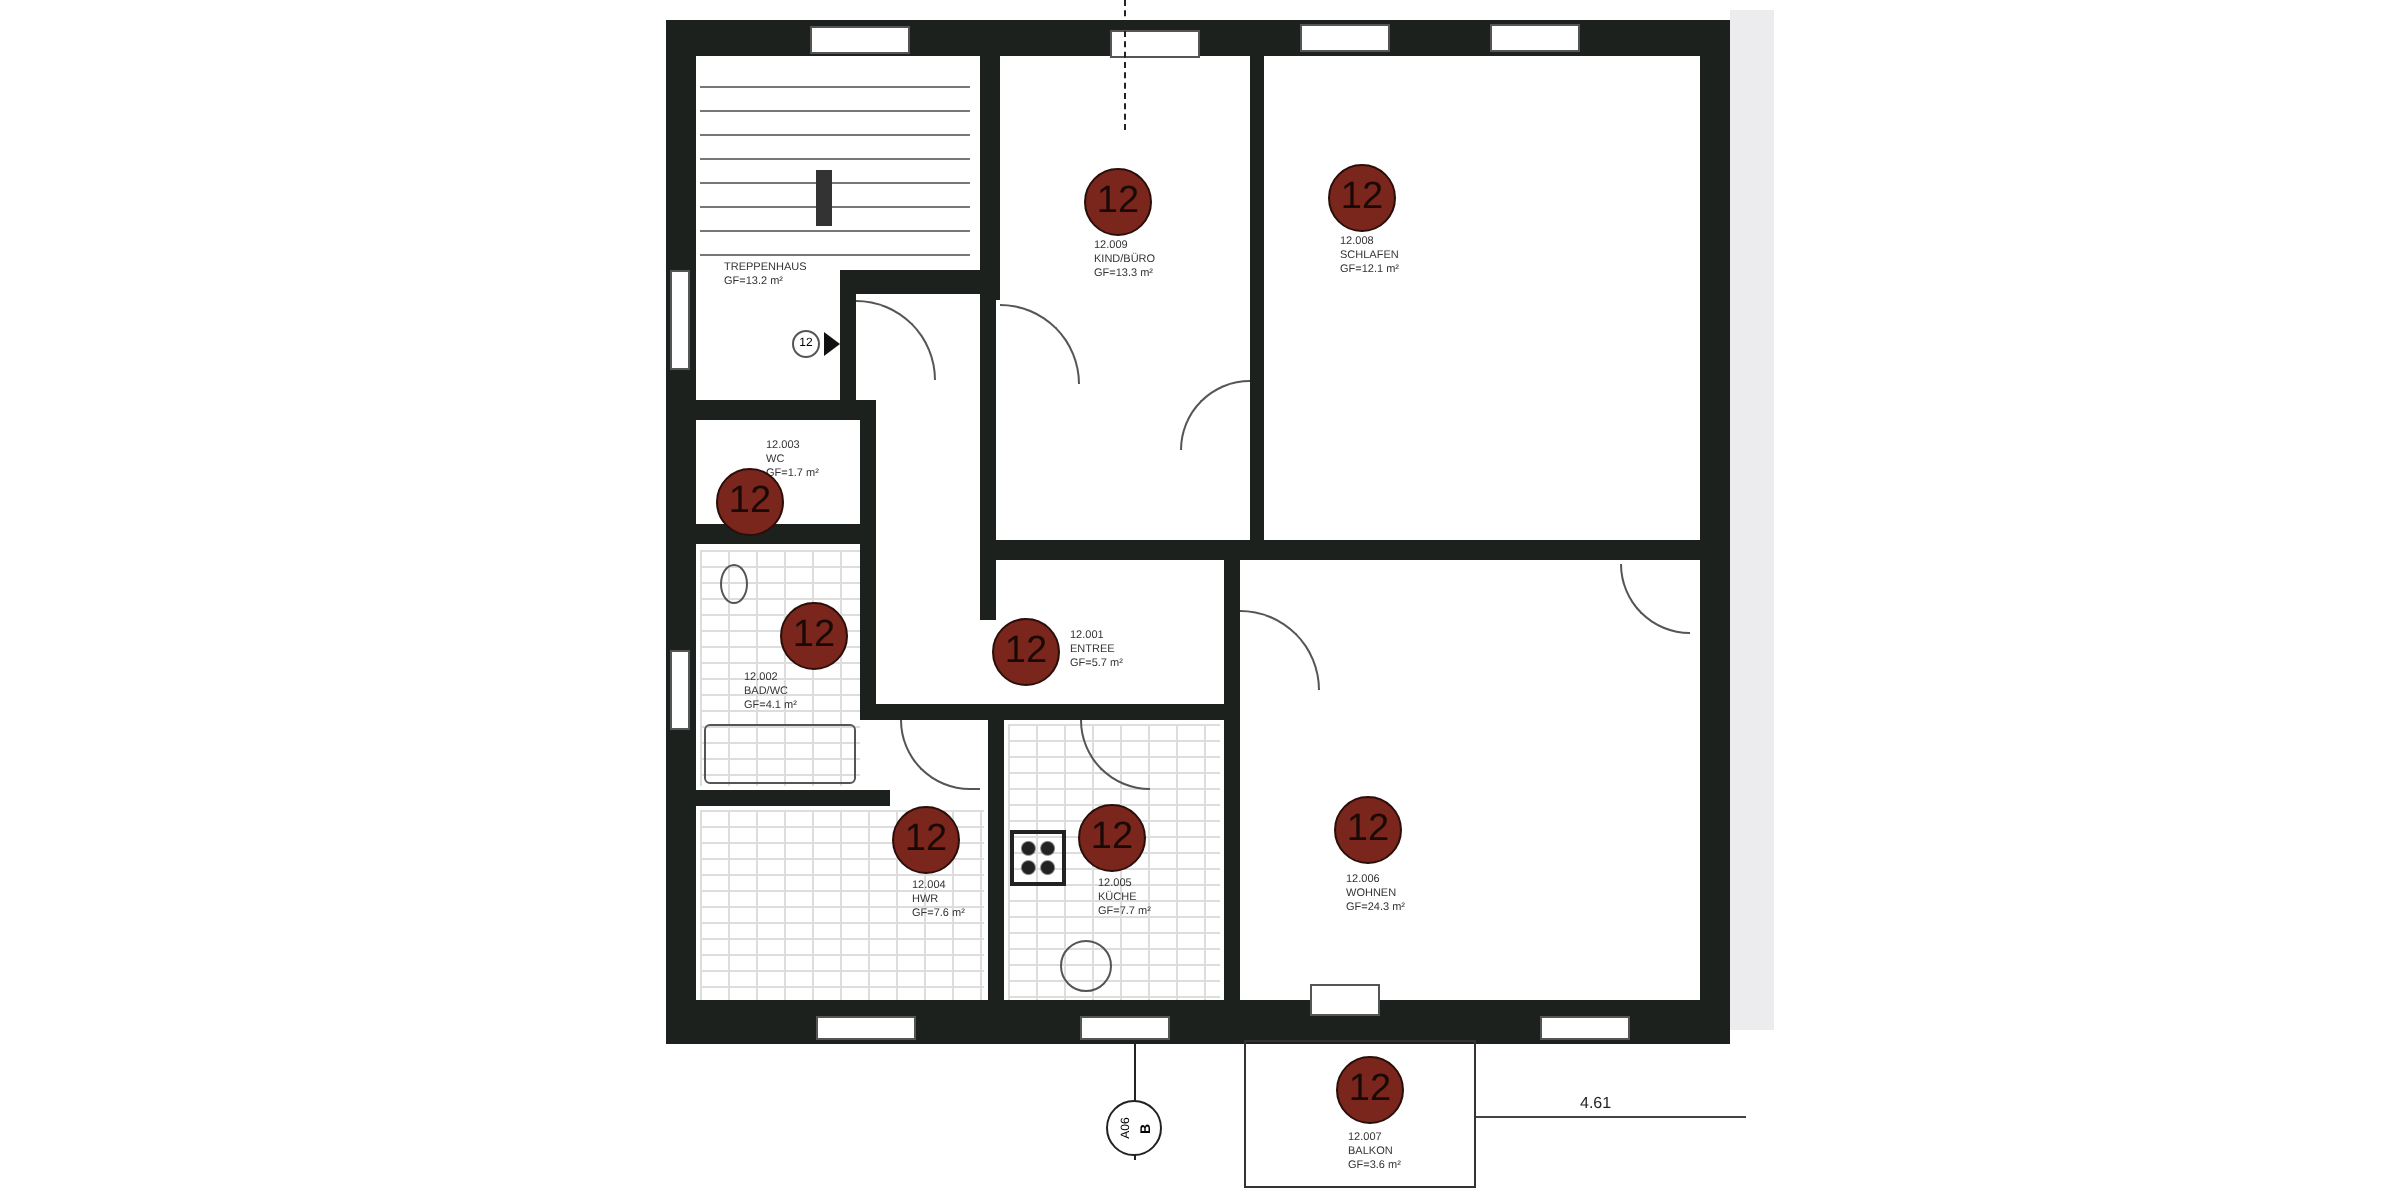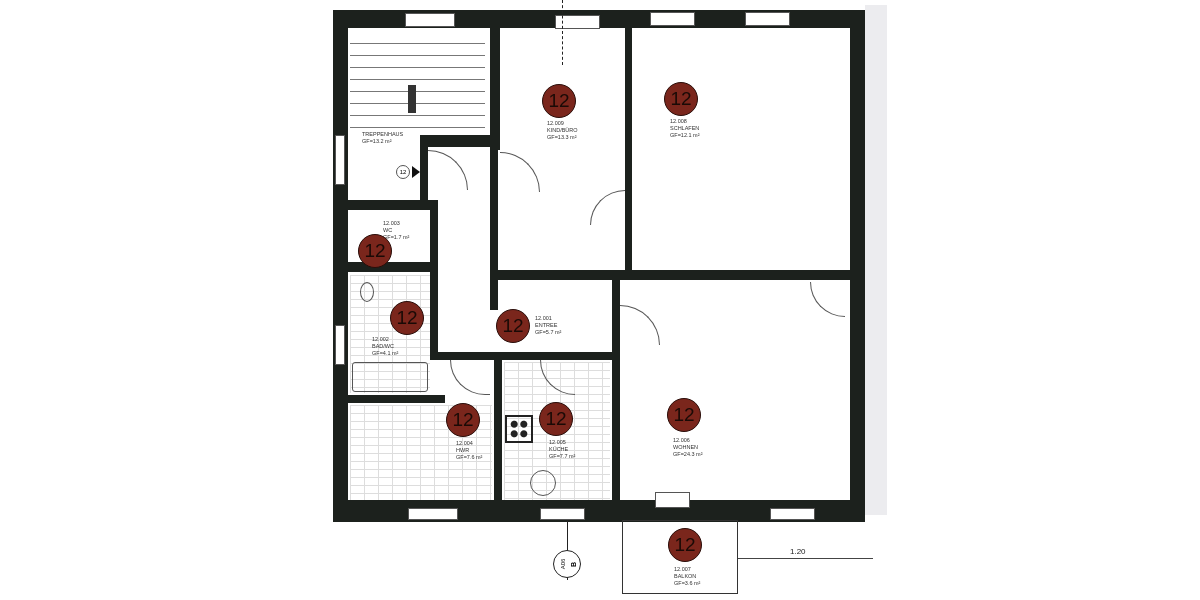--- a/index.html
+++ b/index.html
@@ -74,21 +74,21 @@
   <div class="door" style="left:540px;top:360px;width:35px;height:35px;border-radius:0 0 0 35px;border-right:none;border-top:none;"></div>
 
   <div class="door" style="left:396px;top:165px;width:14px;height:14px;border-radius:50%;font-size:6px;display:flex;align-items:center;justify-content:center;">12</div>
   <div style="position:absolute;left:412px;top:166px;width:0;height:0;border-top:6px solid transparent;border-bottom:6px solid transparent;border-left:8px solid #111;"></div>
 
   <div style="position:absolute;left:562px;top:0;width:0;height:65px;border-left:1px dashed #222;"></div>
   <div style="position:absolute;left:567px;top:520px;width:1px;height:60px;background:#222;"></div>
 
   <div style="position:absolute;left:622px;top:520px;width:116px;height:74px;border:1px solid #333;box-sizing:border-box;"></div>
   <div class="thin" style="left:738px;top:558px;width:135px;height:1px;"></div>
-  <div class="dim" style="left:790px;top:547px;">1.20</div>
+  <div class="dim" style="left:790px;top:547px;">4.61</div>
 
   <div style="position:absolute;left:553px;top:550px;width:26px;height:26px;border:1px solid #222;border-radius:50%;background:#fff;font-size:7px;display:flex;align-items:center;justify-content:center;gap:3px;">
     <span style="transform:rotate(-90deg);display:inline-block;font-size:6px;">A06</span>
     <span style="transform:rotate(-90deg);display:inline-block;font-weight:bold;">B</span>
   </div>
 
   <div class="lbl" style="left:362px;top:131px;">
     <div>TREPPENHAUS</div>
     <div>GF=13.2 m²</div>
   </div>

